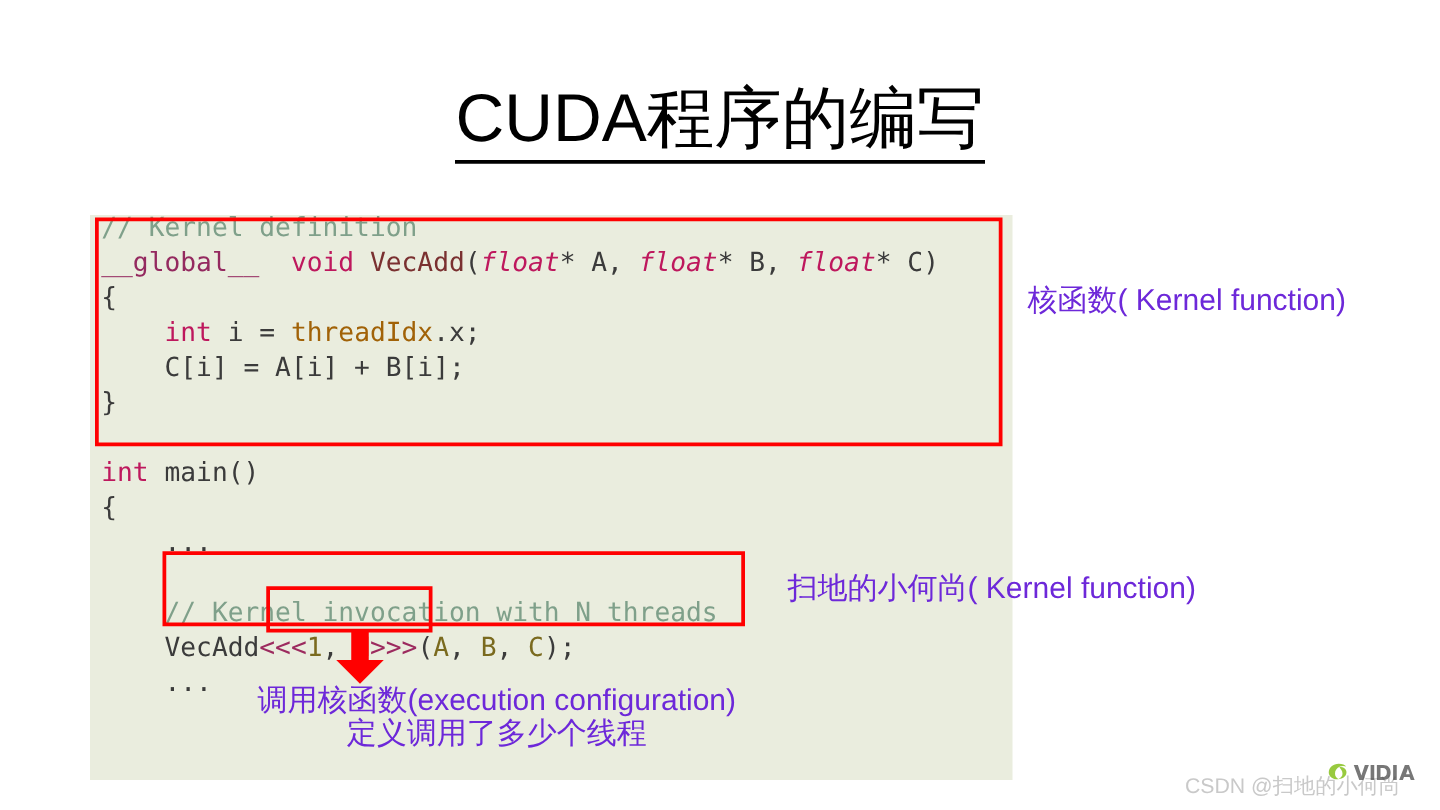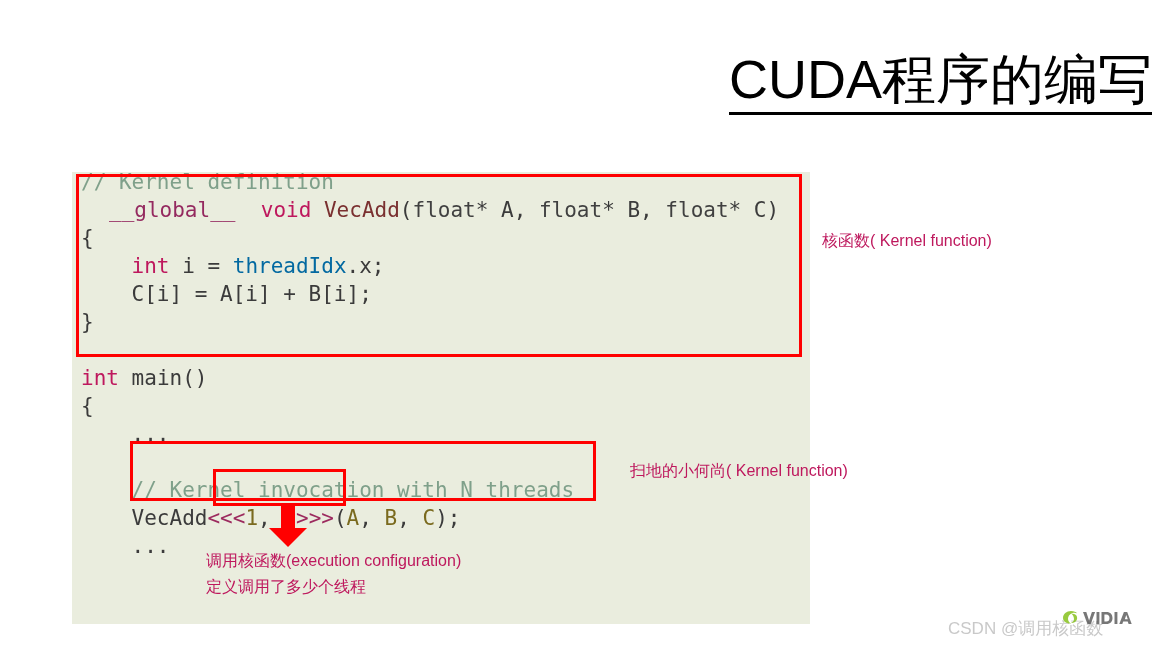--- a/index.html
+++ b/index.html
@@ -12,23 +12,23 @@
     height: 648px;
     position: relative;
     overflow: hidden;
     font-family: "Liberation Sans", sans-serif;
   }
 
   
   #slide-title {
     position: absolute;
     left: 0;
-    top: 48px;
+    top: 64px;
     width: 1152px;
-    text-align: right;
+    text-align: center;
     font-family: "Liberation Sans", sans-serif;
     font-size: 54px;
     font-weight: 400;
     color: #000000;
     letter-spacing: 0px;
     white-space: nowrap;
   }
   #slide-title .title-inner {
     display: inline-block;
     border-bottom: 3px solid #000;
@@ -58,25 +58,25 @@
   }
   
   #code-block .code-inner {
     position: absolute;
     left: 0;
     top: -4px;
     width: 100%;
   }
   .tok-comment { color: #7fa08a; }
   .tok-kw      { color: #be185d; }
-  .tok-global  { color: #94295f; margin-left: 28px; }
+  .tok-global  { color: #94295f; }
   .tok-fn      { color: #7a3030; }
-  .tok-ident   { color: #0369a1; }
+  .tok-ident   { color: #a16207; }
   .tok-plain   { color: #3b3b3b; }
-  .tok-type    { color: #404040; }
+  .tok-type    { color: #be185d; font-style: italic; }
   .tok-chev    { color: #9c2a5e; }
   .tok-var     { color: #7a6a1e; }
 
   
   .redbox {
     position: absolute;
     border: 3px solid #ff0000;
     box-sizing: border-box;
     background: transparent;
   }
@@ -89,30 +89,30 @@
     position: absolute;
     left: 268px;
     top: 504px;
     width: 40px;
     height: 44px;
   }
 
   
   .annot {
     position: absolute;
-    color: #be185d;
+    color: #6d28d9;
     font-family: "Liberation Sans", sans-serif;
-    font-size: 16px;
+    font-size: 24px;
     white-space: nowrap;
     line-height: 26px;
   }
   #annot-kernel-function { left: 822px; top: 228px; }
   #annot-call-kernel     { left: 630px; top: 458px; }
   #annot-exec-config     { left: 206px; top: 548px; }
-  #annot-exec-config .line2 { display: block; }
+  #annot-exec-config .line2 { display: block; text-align: center; }
 
   
   #watermark {
     position: absolute;
     left: 948px;
     top: 617px;
     font-family: "Liberation Sans", sans-serif;
     font-size: 17px;
     color: #c9c9c9;
     white-space: nowrap;
@@ -147,21 +147,21 @@
 
 <div class="annot" id="annot-kernel-function">核函数( Kernel function)</div>
 
 <div class="annot" id="annot-call-kernel">扫地的小何尚( Kernel function)</div>
 
 <div class="annot" id="annot-exec-config">
   <span>调用核函数(execution configuration)</span>
   <span class="line2">定义调用了多少个线程</span>
 </div>
 
-<div id="watermark">CSDN @调用核函数</div>
+<div id="watermark">CSDN @扫地的小何尚</div>
 <svg id="nvidia-logo" viewBox="0 0 86 22">
   <g fill="#76b900">
     <path d="M3 11c0-4 3.5-7 8-7 3 0 5 1 6 2.2-1.6-.6-3.4-.7-5 0-2.6 1-4 3.3-4 5.6 0 2.2 1.2 3.9 3.1 4.6C7.3 17 3 14.8 3 11z"></path>
     <path d="M11.5 6.8c2.4-.5 4.6.6 5.4 2.6.8 2.2-.2 4.6-2.3 5.8-1.2.7-2.6.9-3.8.6 1.9-.5 3.2-2 3.2-3.9 0-2-1.2-3.7-2.5-5.1z"></path>
   </g>
   <g fill="#4a4a4a">
     <path d="M23 5h3.3l2.8 8.4L31.9 5h3.2l-4.4 12h-3.3z"></path>
     <path d="M36.5 5h2.9v12h-2.9z"></path>
     <path d="M41.5 5h5.1c3.6 0 5.9 2.2 5.9 6s-2.3 6-5.9 6h-5.1zm2.9 2.4v7.2h1.9c2 0 3.2-1.3 3.2-3.6s-1.2-3.6-3.2-3.6z"></path>
     <path d="M54.5 5h2.9v12h-2.9z"></path>

